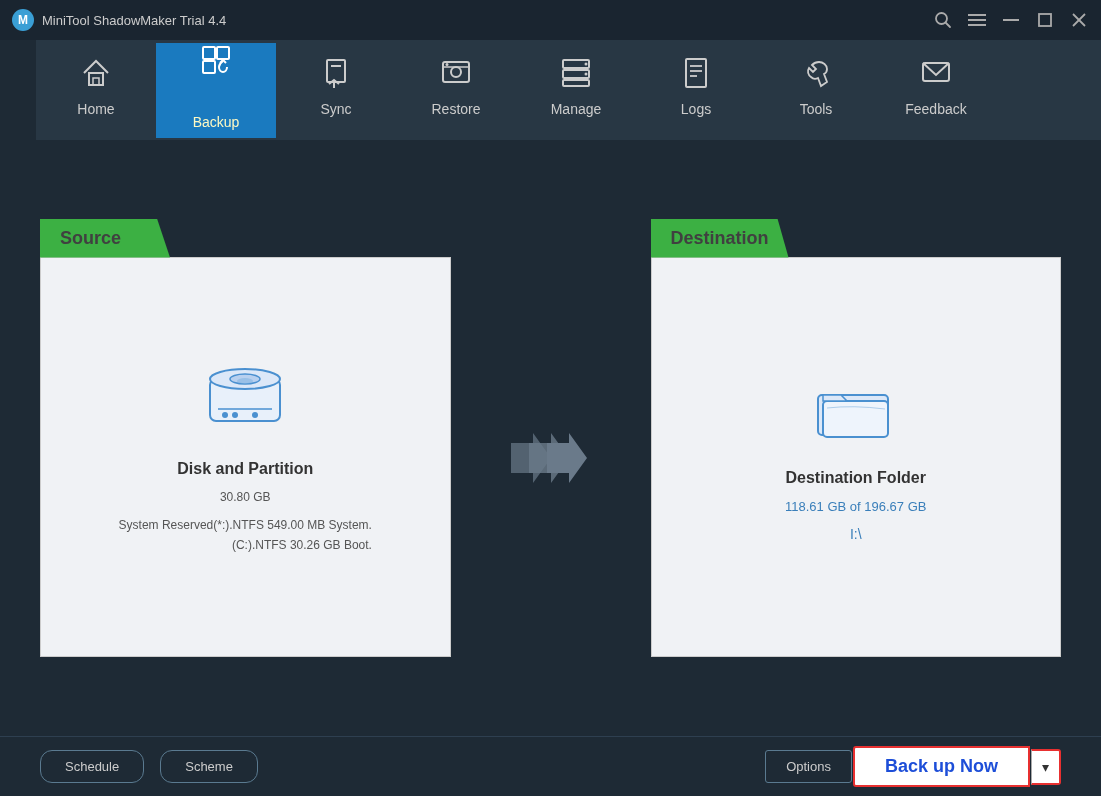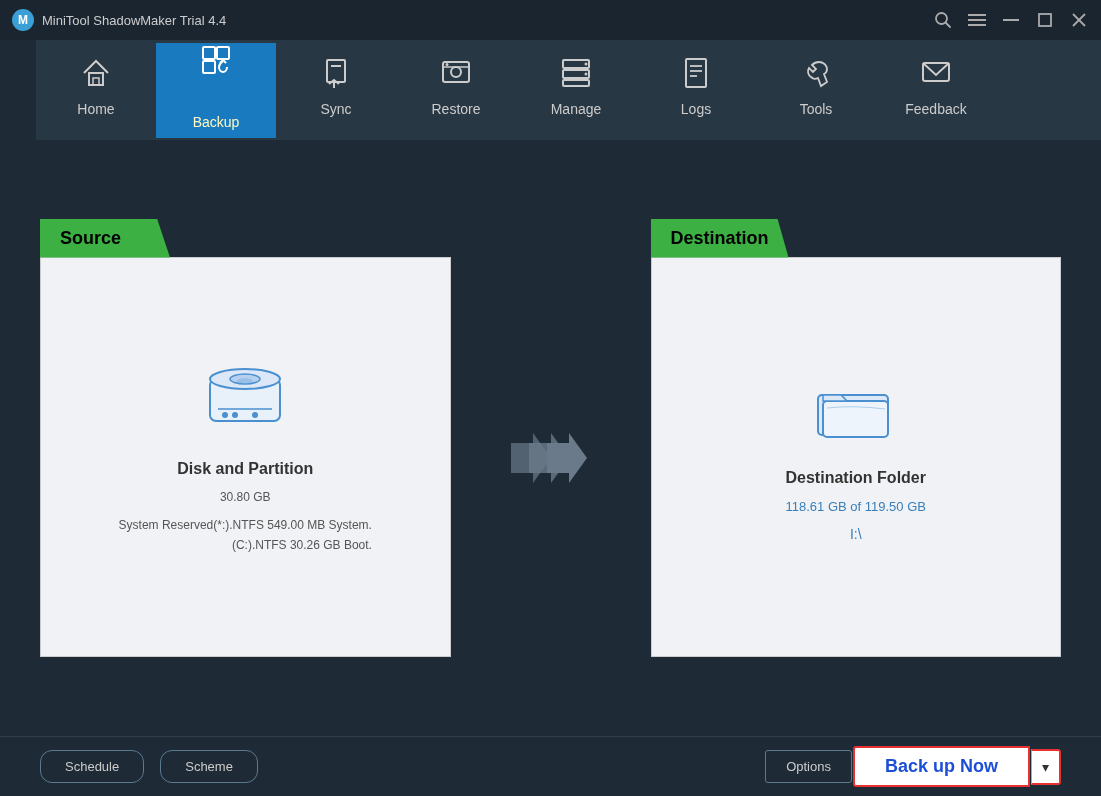--- a/index.html
+++ b/index.html
@@ -109,21 +109,21 @@
     .card-header {
       display: flex;
       align-items: center;
       height: 38px;
     }
     .card-title-box {
       background: #3cb043;
       padding: 9px 20px;
       font-size: 18px;
       font-weight: bold;
-      color: #000000;
+      color: #404040;
       clip-path: polygon(0 0, 90% 0, 100% 100%, 0 100%);
       min-width: 130px;
     }
     .card-title-box.destination {
       background: #3cb043;
       clip-path: polygon(0 0, 92% 0, 100% 100%, 0 100%);
     }
     .card-body {
       background: #f0f2f5;
       border: 1px solid #ccc;
@@ -417,21 +417,21 @@
           <rect x="5" y="22" width="70" height="40" rx="4" fill="#dce8f8" stroke="#4a90d0" stroke-width="2"></rect>
 
           <rect x="10" y="28" width="65" height="36" rx="4" fill="#eef4fc" stroke="#4a90d0" stroke-width="2"></rect>
 
           <path d="M10 28 L10 22 L28 22 L34 28 Z" fill="#dce8f8" stroke="#4a90d0" stroke-width="1.5"></path>
 
           <path d="M14 35 Q40 32 72 36" stroke="#4a90d0" stroke-width="1" opacity="0.4" fill="none"></path>
         </svg>
       </div>
       <div class="card-label">Destination Folder</div>
-      <div class="card-storage">118.61 GB of 119.50 GB</div>
+      <div class="card-storage">118.61 GB of 196.67 GB</div>
       <div class="card-path">I:\</div>
     </div>
   </div>
 
 </div>
 
 <div id="bottom-bar">
   <div id="bottom-left">
     <button class="btn-outline">Schedule</button>
     <button class="btn-outline">Scheme</button>

